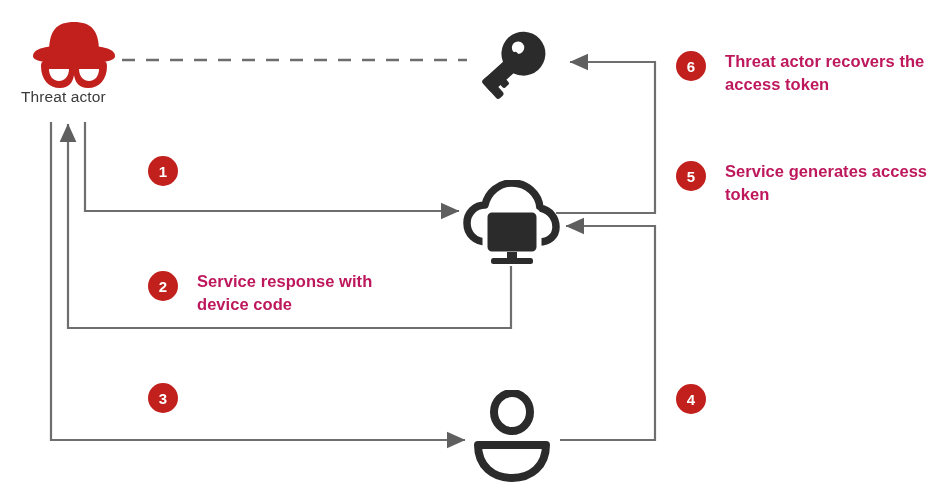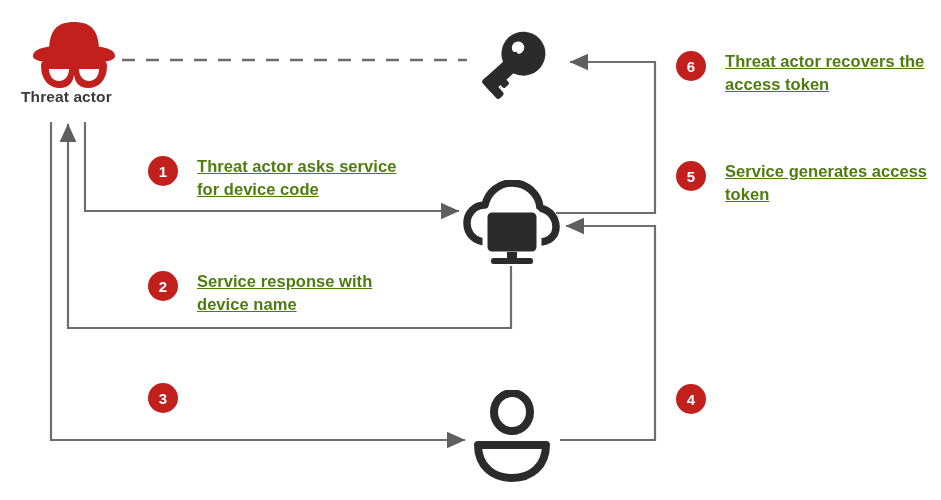--- a/index.html
+++ b/index.html
@@ -31,21 +31,20 @@
   
   .icon-node {
     position: absolute;
   }
   .icon-caption {
     position: absolute;
     font-size: 15.5px;
     color: #3b3b3b;
     letter-spacing: .1px;
     white-space: nowrap;
-    font-weight: bold;
   }
 
   
   .step {
     position: absolute;
     display: flex;
     align-items: flex-start;
   }
   .step-badge {
     flex: 0 0 auto;
@@ -59,25 +58,24 @@
     display: flex;
     align-items: center;
     justify-content: center;
     line-height: 1;
     margin-top: 1px;
   }
   .step-text {
     margin-left: 19px;
     font-size: 16.5px;
     line-height: 1.38;
-    color: #4d7c0f;
+    color: #be185d;
     font-weight: 600;
     letter-spacing: .05px;
     white-space: pre-line;
-    text-decoration: underline;
   }
 </style>
 </head>
 <body>
 
 <div id="diagram-root">
 
   <svg id="wire-layer" viewBox="0 0 941 500">
     <defs>
       <marker id="arrowEnd" markerWidth="9" markerHeight="9" refX="8.4" refY="4.5" orient="auto" markerUnits="strokeWidth">
@@ -150,28 +148,26 @@
     <svg width="94" height="92" viewBox="0 0 94 92" aria-hidden="true">
 
       <ellipse cx="47" cy="22" rx="18" ry="19" fill="none" stroke="#2b2b2b" stroke-width="8"></ellipse>
 
       <path d="M13,55 L81,55 C81,76 66,88 47,88 C28,88 13,76 13,55 Z" fill="none" stroke="#2b2b2b" stroke-width="8" stroke-linejoin="round"></path>
     </svg>
   </div>
 
   <div class="step" style="left:148px; top:155px; width:260px;">
     <div class="step-badge">1</div>
-    <div class="step-text">Threat actor asks service
-for device code</div>
   </div>
 
   <div class="step" style="left:148px; top:270px; width:260px;">
     <div class="step-badge">2</div>
     <div class="step-text">Service response with
-device name</div>
+device code</div>
   </div>
 
   <div class="step" style="left:148px; top:382px; width:280px;">
     <div class="step-badge">3</div>
   </div>
 
   <div class="step" style="left:676px; top:383px; width:255px;">
     <div class="step-badge">4</div>
   </div>
 

